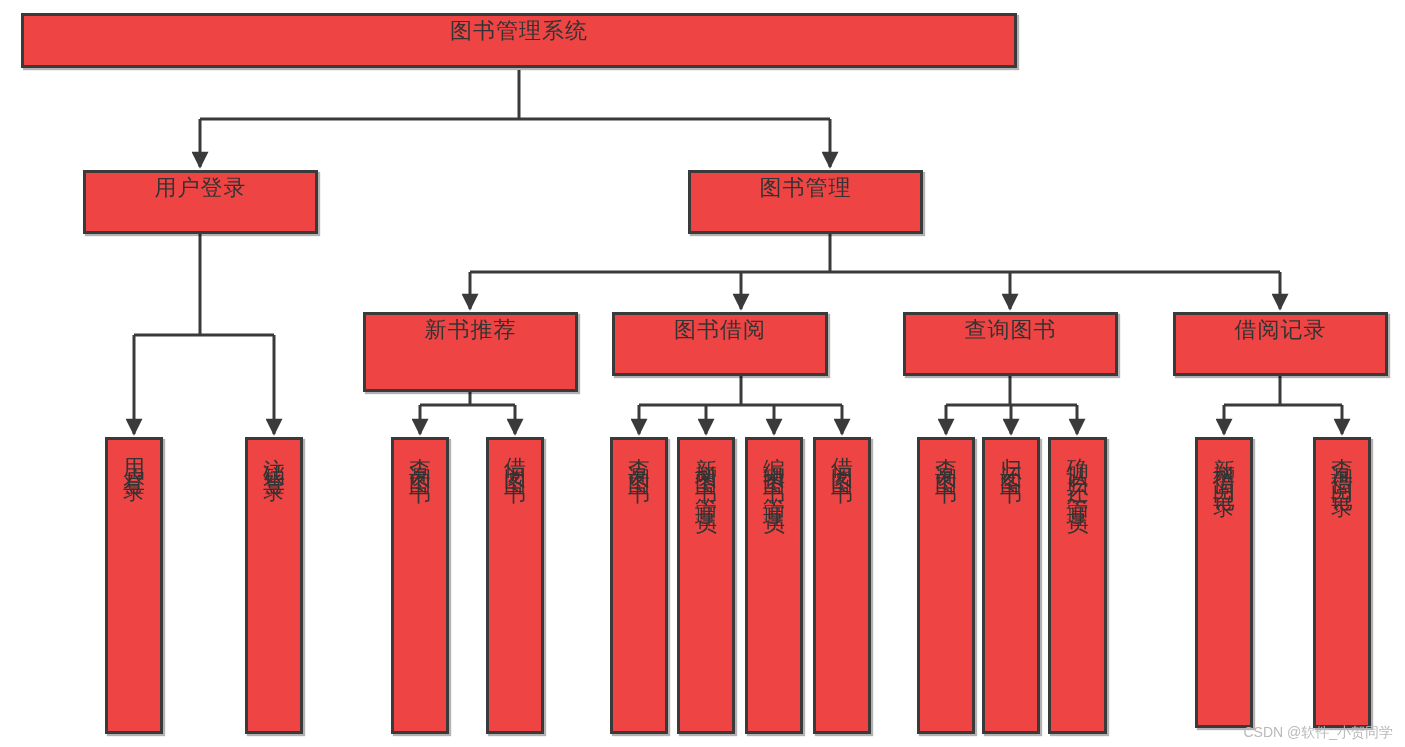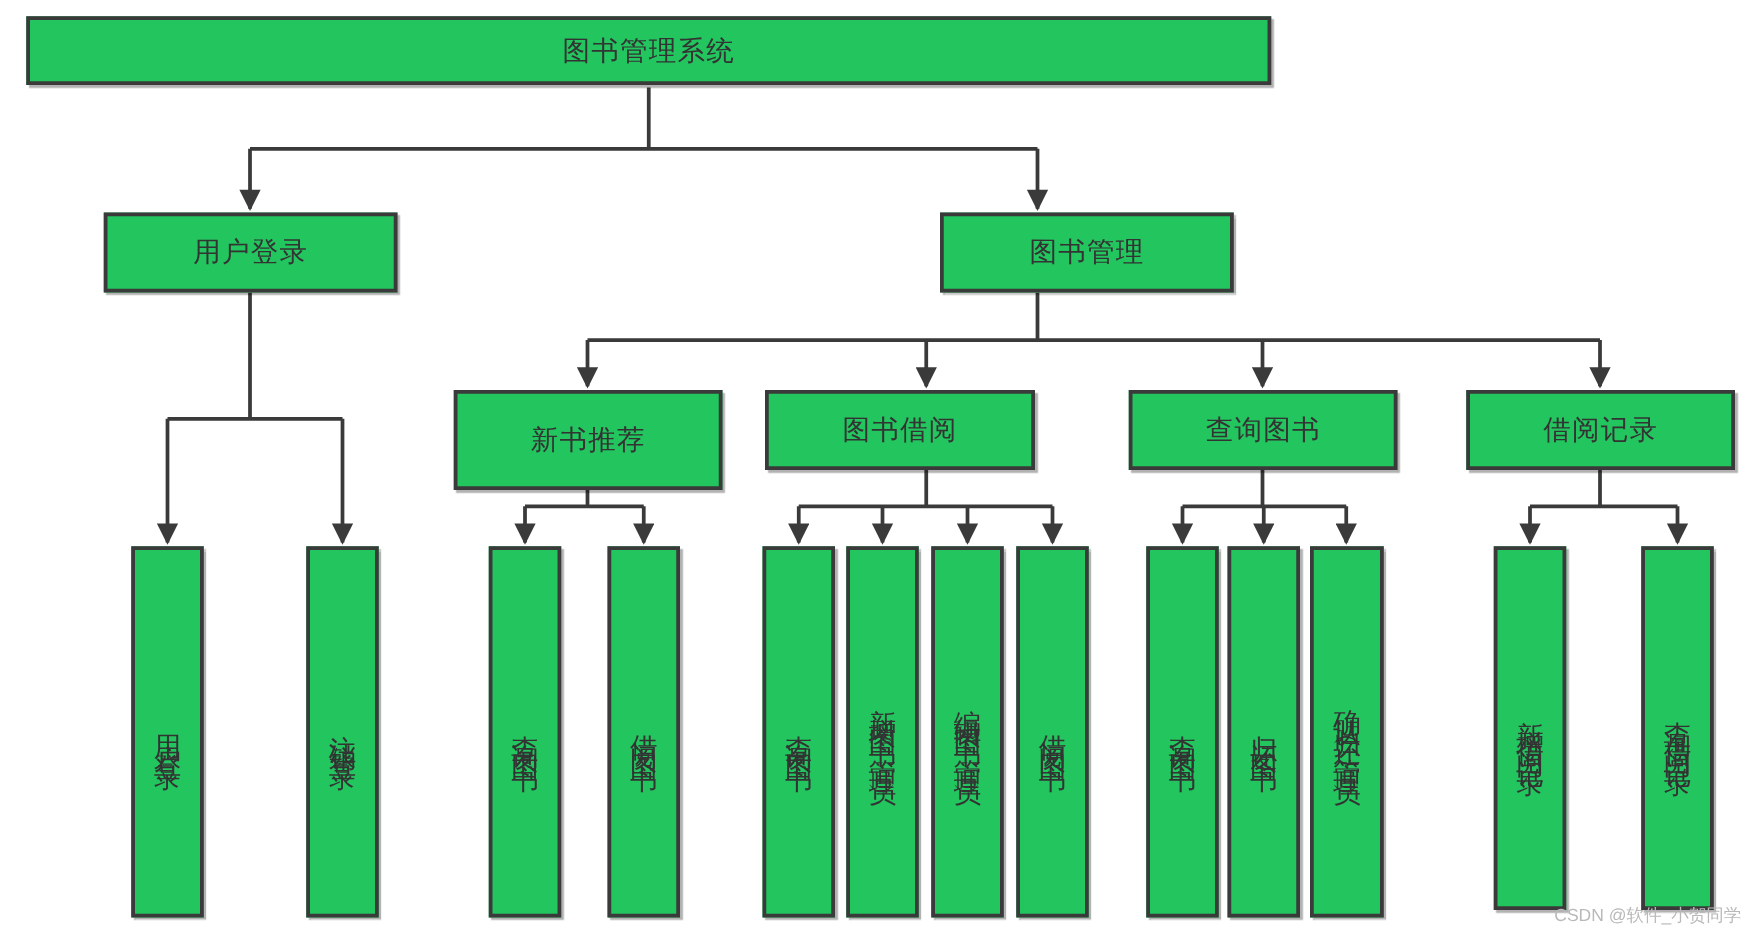--- a/index.html
+++ b/index.html
@@ -8,22 +8,22 @@
     width:1405px;height:747px;
     background:#ffffff;
     font-family:"Liberation Sans", sans-serif;
     overflow:hidden;
   }
   svg.connectors{position:absolute;left:0;top:0;z-index:0;pointer-events:none;}
   .box{
     position:absolute;
     box-sizing:border-box;
     border:3px solid #3a3a3a;
-    background:#22c55e;
-    display:flex;align-items:center;justify-content:center;
+    background:#ef4444;
+    display:flex;justify-content:center;
     box-shadow:2px 2px 1px rgba(0,0,0,0.30);
     z-index:1;
   }
   .lbl{
     font-size:22px;color:#333333;letter-spacing:1px;white-space:nowrap;
   }
   .vlbl{
     writing-mode:vertical-rl;
     text-orientation:mixed;
     font-size:22px;color:#333333;
@@ -77,21 +77,21 @@
     </g>
   </svg>
 
   <div class="box" style="left:21px;top:13px;width:996px;height:55px">
     <span class="lbl">图书管理系统</span>
   </div>
 
   <div class="box" style="left:83px;top:170px;width:235px;height:64px">
     <span class="lbl">用户登录</span>
   </div>
-  <div class="box" style="left:752px;top:170px;width:235px;height:64px">
+  <div class="box" style="left:688px;top:170px;width:235px;height:64px">
     <span class="lbl">图书管理</span>
   </div>
 
   <div class="box" style="left:363px;top:312px;width:215px;height:80px">
     <span class="lbl">新书推荐</span>
   </div>
   <div class="box" style="left:612px;top:312px;width:216px;height:64px">
     <span class="lbl">图书借阅</span>
   </div>
   <div class="box" style="left:903px;top:312px;width:215px;height:64px">

